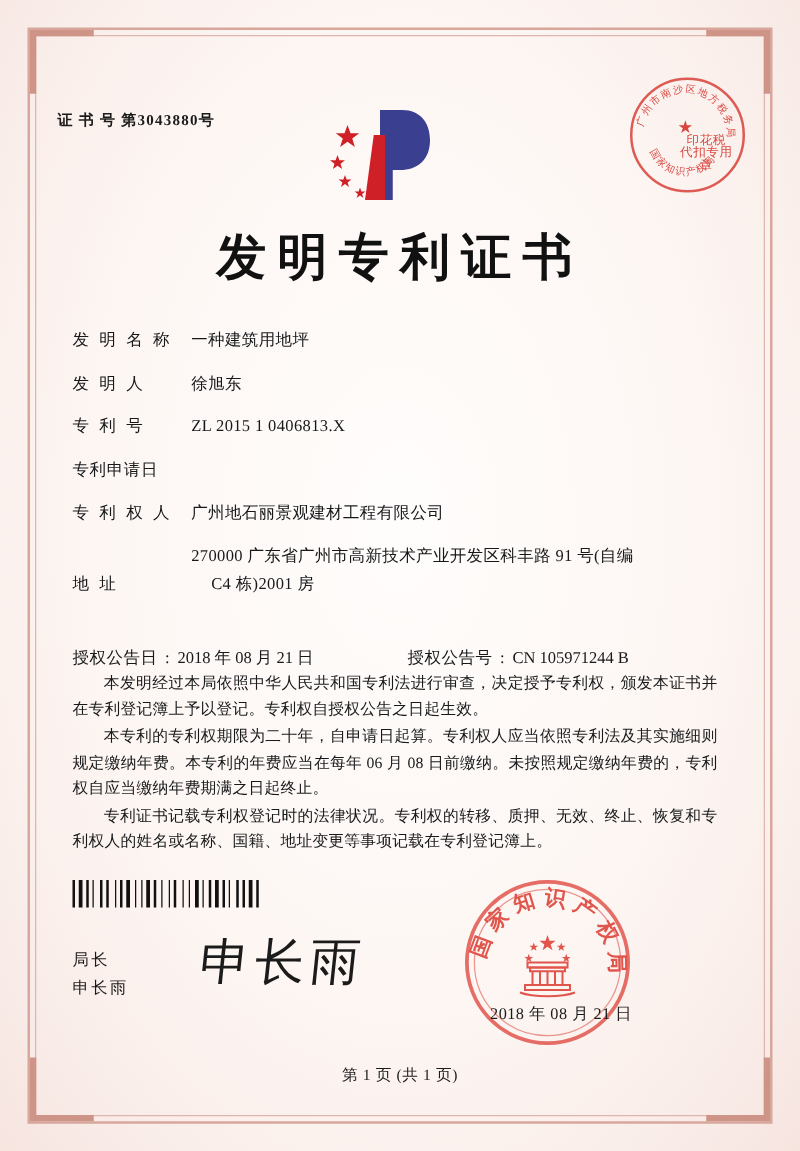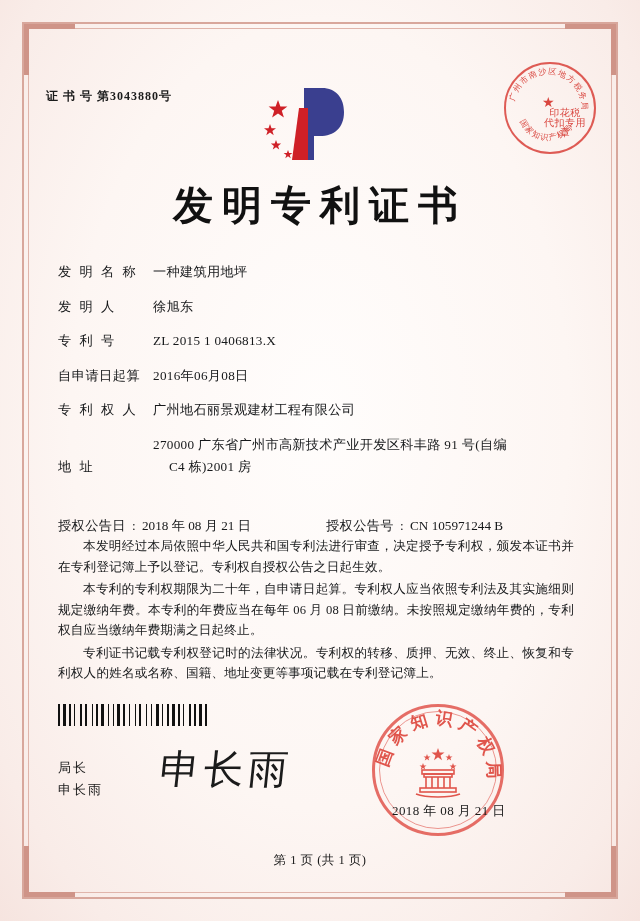--- a/index.html
+++ b/index.html
@@ -332,22 +332,21 @@
       <div class="field-label">发 明 人</div>
       <div class="field-value">徐旭东</div>
     </div>
 
     <div class="field-row">
       <div class="field-label">专 利 号</div>
       <div class="field-value">ZL 2015 1 0406813.X</div>
     </div>
 
     <div class="field-row">
-      <div class="field-label wide">自申请日起算</div>
-      <div class="field-value">2016年06月08日</div>
+      <div class="field-label wide">专利申请日</div>
     </div>
 
     <div class="field-row">
       <div class="field-label">专 利 权 人</div>
       <div class="field-value">广州地石丽景观建材工程有限公司</div>
     </div>
 
     <div class="field-row">
       <div class="field-label">地 址</div>
       <div class="field-value">

